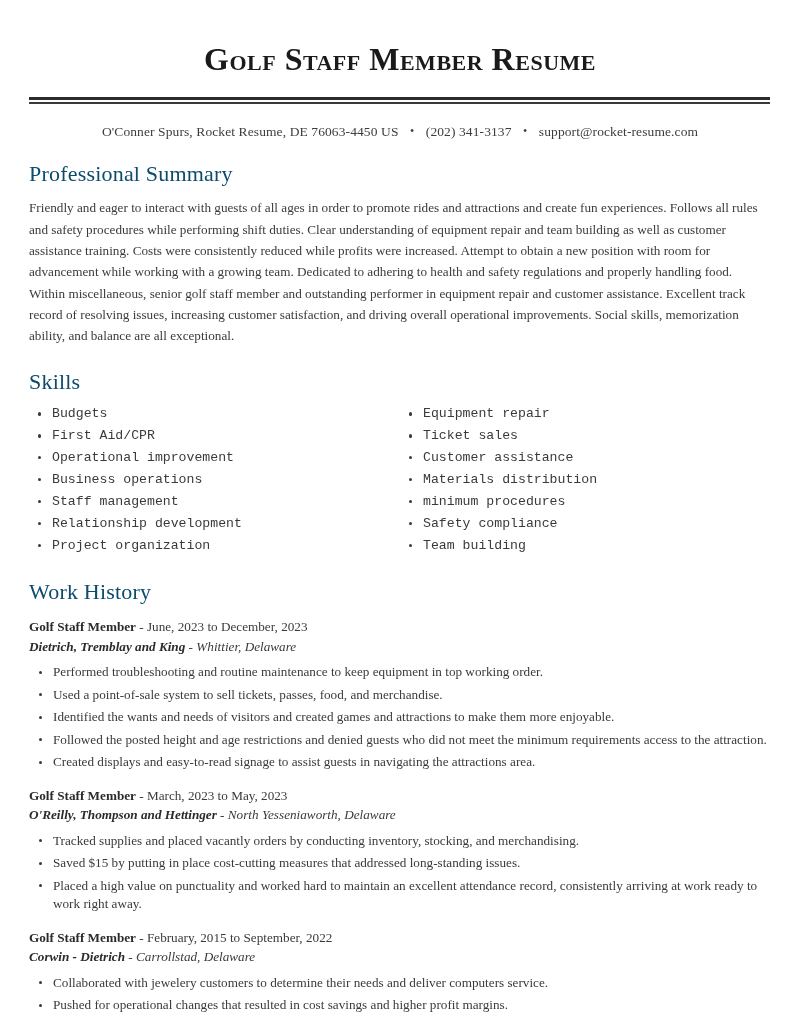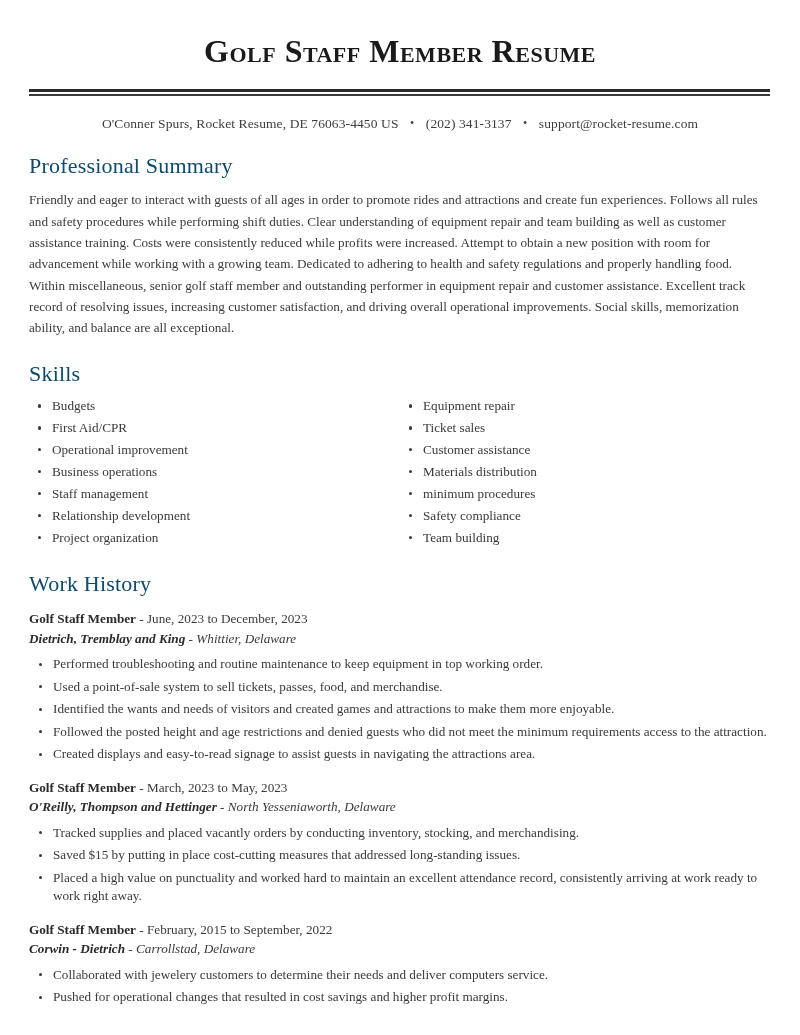--- a/index.html
+++ b/index.html
@@ -11,21 +11,21 @@
     width: 800px;
     height: 1035px;
     overflow: hidden;
     font-family: "Liberation Serif", "DejaVu Serif", serif;
     color: #333333;
   }
   .page {
     width: 800px;
     height: 1035px;
     box-sizing: border-box;
-    padding: 0 29px;
+    padding: 8px 29px;
     position: relative;
   }
 
   
   .doc-title {
     text-align: center;
     font-family: "Liberation Serif", "DejaVu Serif", serif;
     font-size: 32px;
     font-weight: 700;
     font-variant: small-caps;
@@ -88,20 +88,21 @@
     width: 738px;
   }
 
   
   .skills-cols {
     display: flex;
     margin-top: 10px;
   }
   .skills-col {
     width: 385px;
+    font-family: Liberation Mono, monospace;
   }
   ul.bullets {
     list-style: none;
     margin: 0;
     padding: 0;
   }
   ul.bullets > li {
     position: relative;
     padding-left: 23px;
     font-size: 13.2px;

